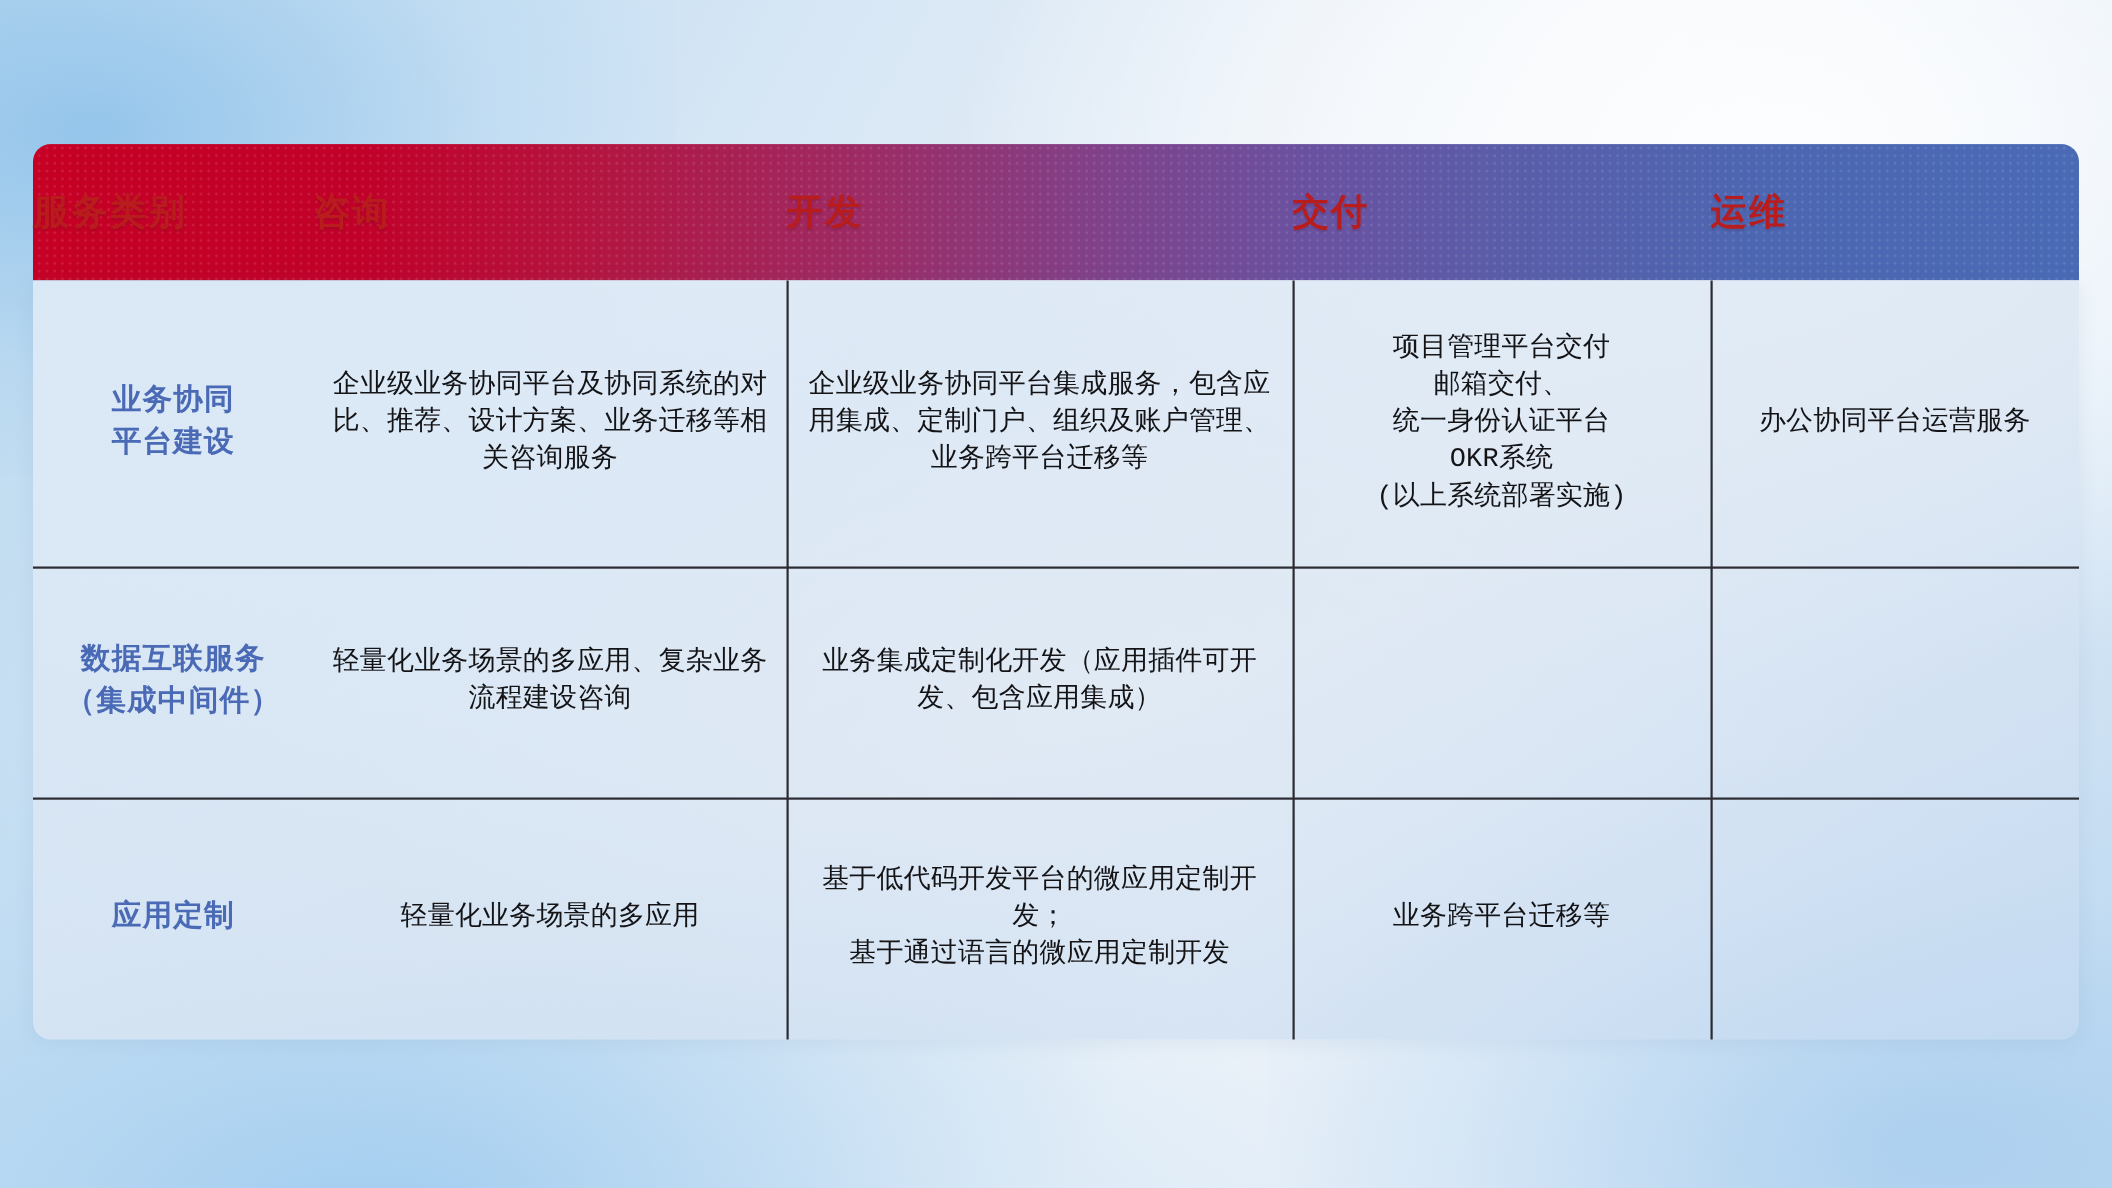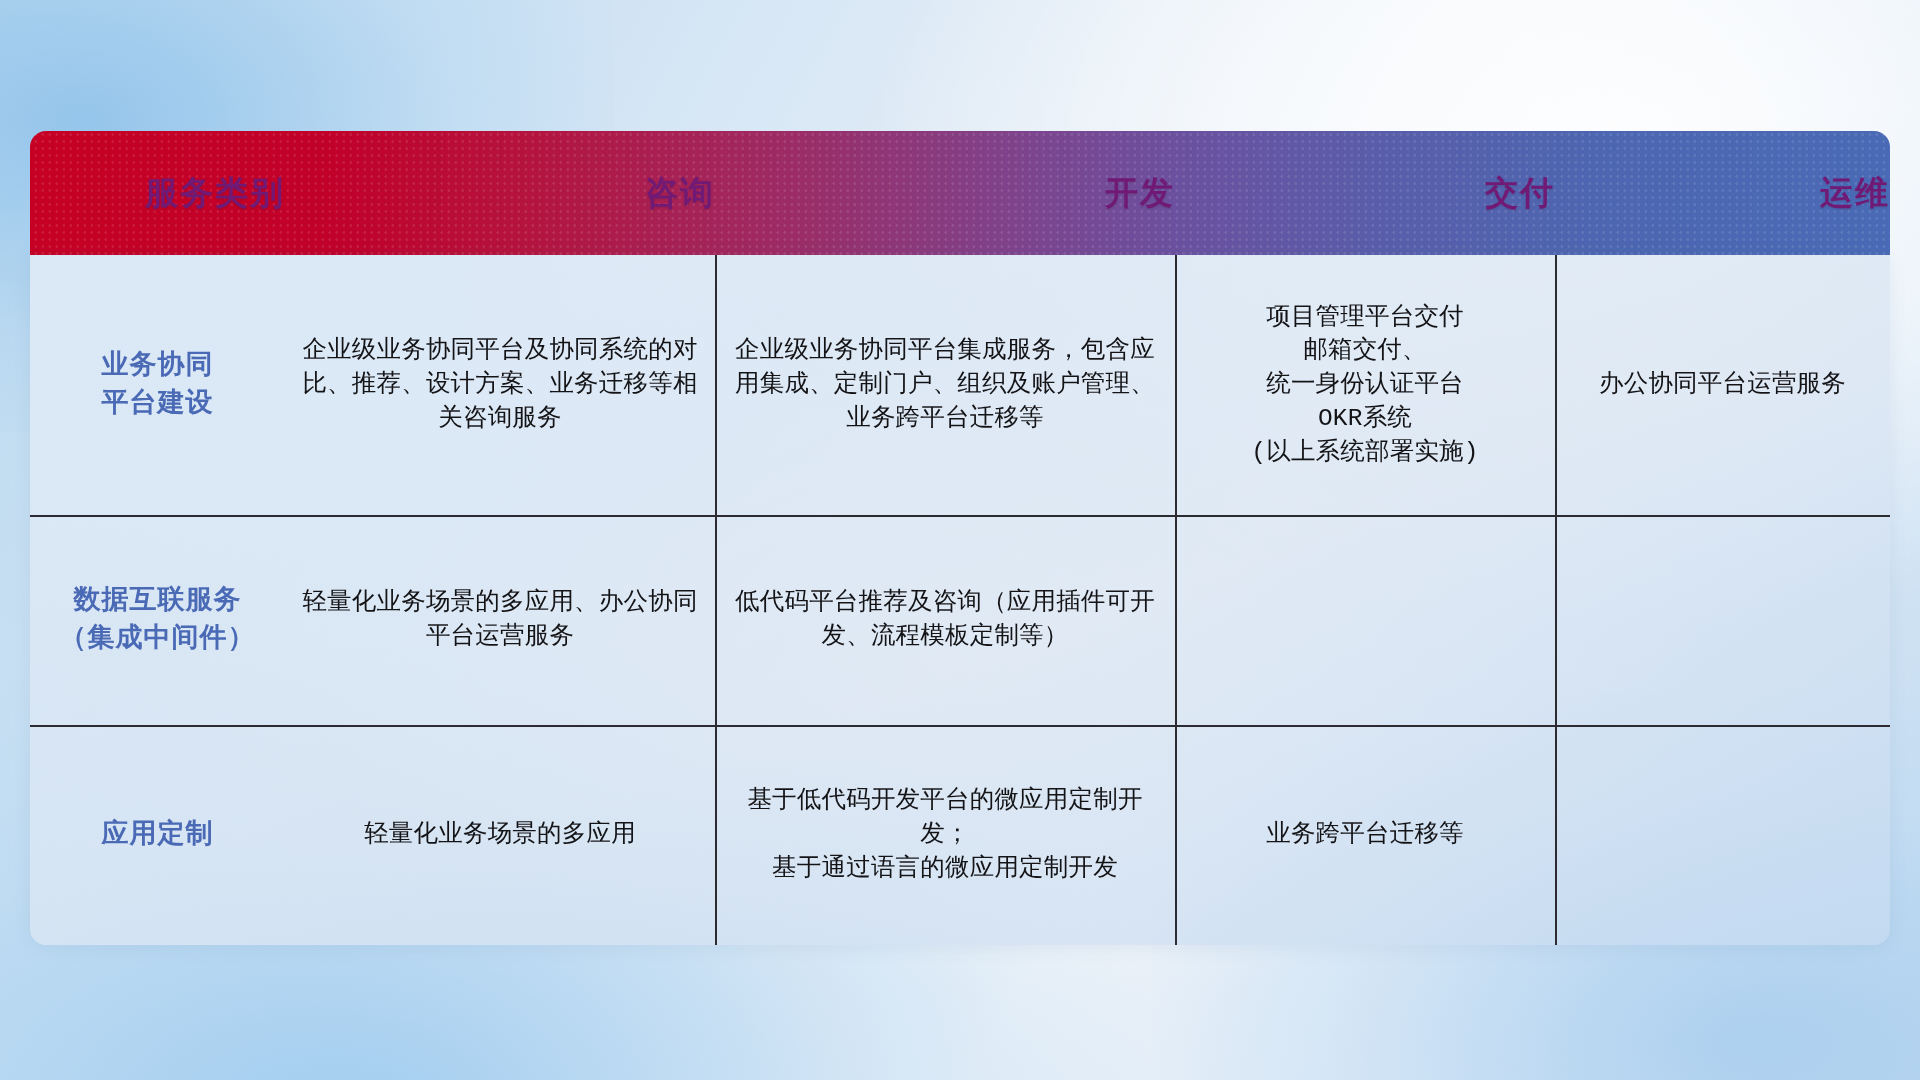--- a/index.html
+++ b/index.html
@@ -44,25 +44,25 @@
   }
   .tbl{
     width:100%;height:100%;
     border-collapse:collapse;
     table-layout:fixed;
   }
   
   .thead-row{height:124px;}
   .thead-row th{
     padding:0;
-    color:#701a75;
+    color:#b91c1c;
     font-size:33px;
     font-weight:bold;
     letter-spacing:2px;
-    text-align:right;
+    text-align:left;
     vertical-align:middle;
     position:relative;
     z-index:3;
     text-shadow:0 1px 2px rgba(60,20,40,.18);
   }
   #hdr-bg{
     position:absolute;left:0;top:0;width:1860px;height:124px;
     border-radius:16px 16px 0 0;
     background:
       radial-gradient(circle at 82% 50%, rgba(255,255,255,.10) 0 1.2px, rgba(255,255,255,0) 1.6px) 0 0/7px 7px,
@@ -162,22 +162,22 @@
     <tbody>
       <tr style="height:260px;">
         <td class="tbody-cell cat-cell">业务协同<br>平台建设</td>
         <td class="tbody-cell">企业级业务协同平台及协同系统的对比、推荐、设计方案、业务迁移等相关咨询服务</td>
         <td class="tbody-cell">企业级业务协同平台集成服务，包含应用集成、定制门户、组织及账户管理、业务跨平台迁移等</td>
         <td class="tbody-cell">项目管理平台交付<br>邮箱交付、<br>统一身份认证平台<br>OKR系统<br>(以上系统部署实施)</td>
         <td class="tbody-cell">办公协同平台运营服务</td>
       </tr>
       <tr style="height:210px;">
         <td class="tbody-cell cat-cell">数据互联服务<br>（集成中间件）</td>
-        <td class="tbody-cell">轻量化业务场景的多应用、办公协同平台运营服务</td>
-        <td class="tbody-cell">低代码平台推荐及咨询（应用插件可开发、流程模板定制等）</td>
+        <td class="tbody-cell">轻量化业务场景的多应用、复杂业务流程建设咨询</td>
+        <td class="tbody-cell">业务集成定制化开发（应用插件可开发、包含应用集成）</td>
         <td class="tbody-cell"></td>
         <td class="tbody-cell"></td>
       </tr>
       <tr style="height:220px;">
         <td class="tbody-cell cat-cell">应用定制</td>
         <td class="tbody-cell">轻量化业务场景的多应用</td>
         <td class="tbody-cell">基于低代码开发平台的微应用定制开发；<br>基于通过语言的微应用定制开发</td>
         <td class="tbody-cell">业务跨平台迁移等</td>
         <td class="tbody-cell"></td>
       </tr>

